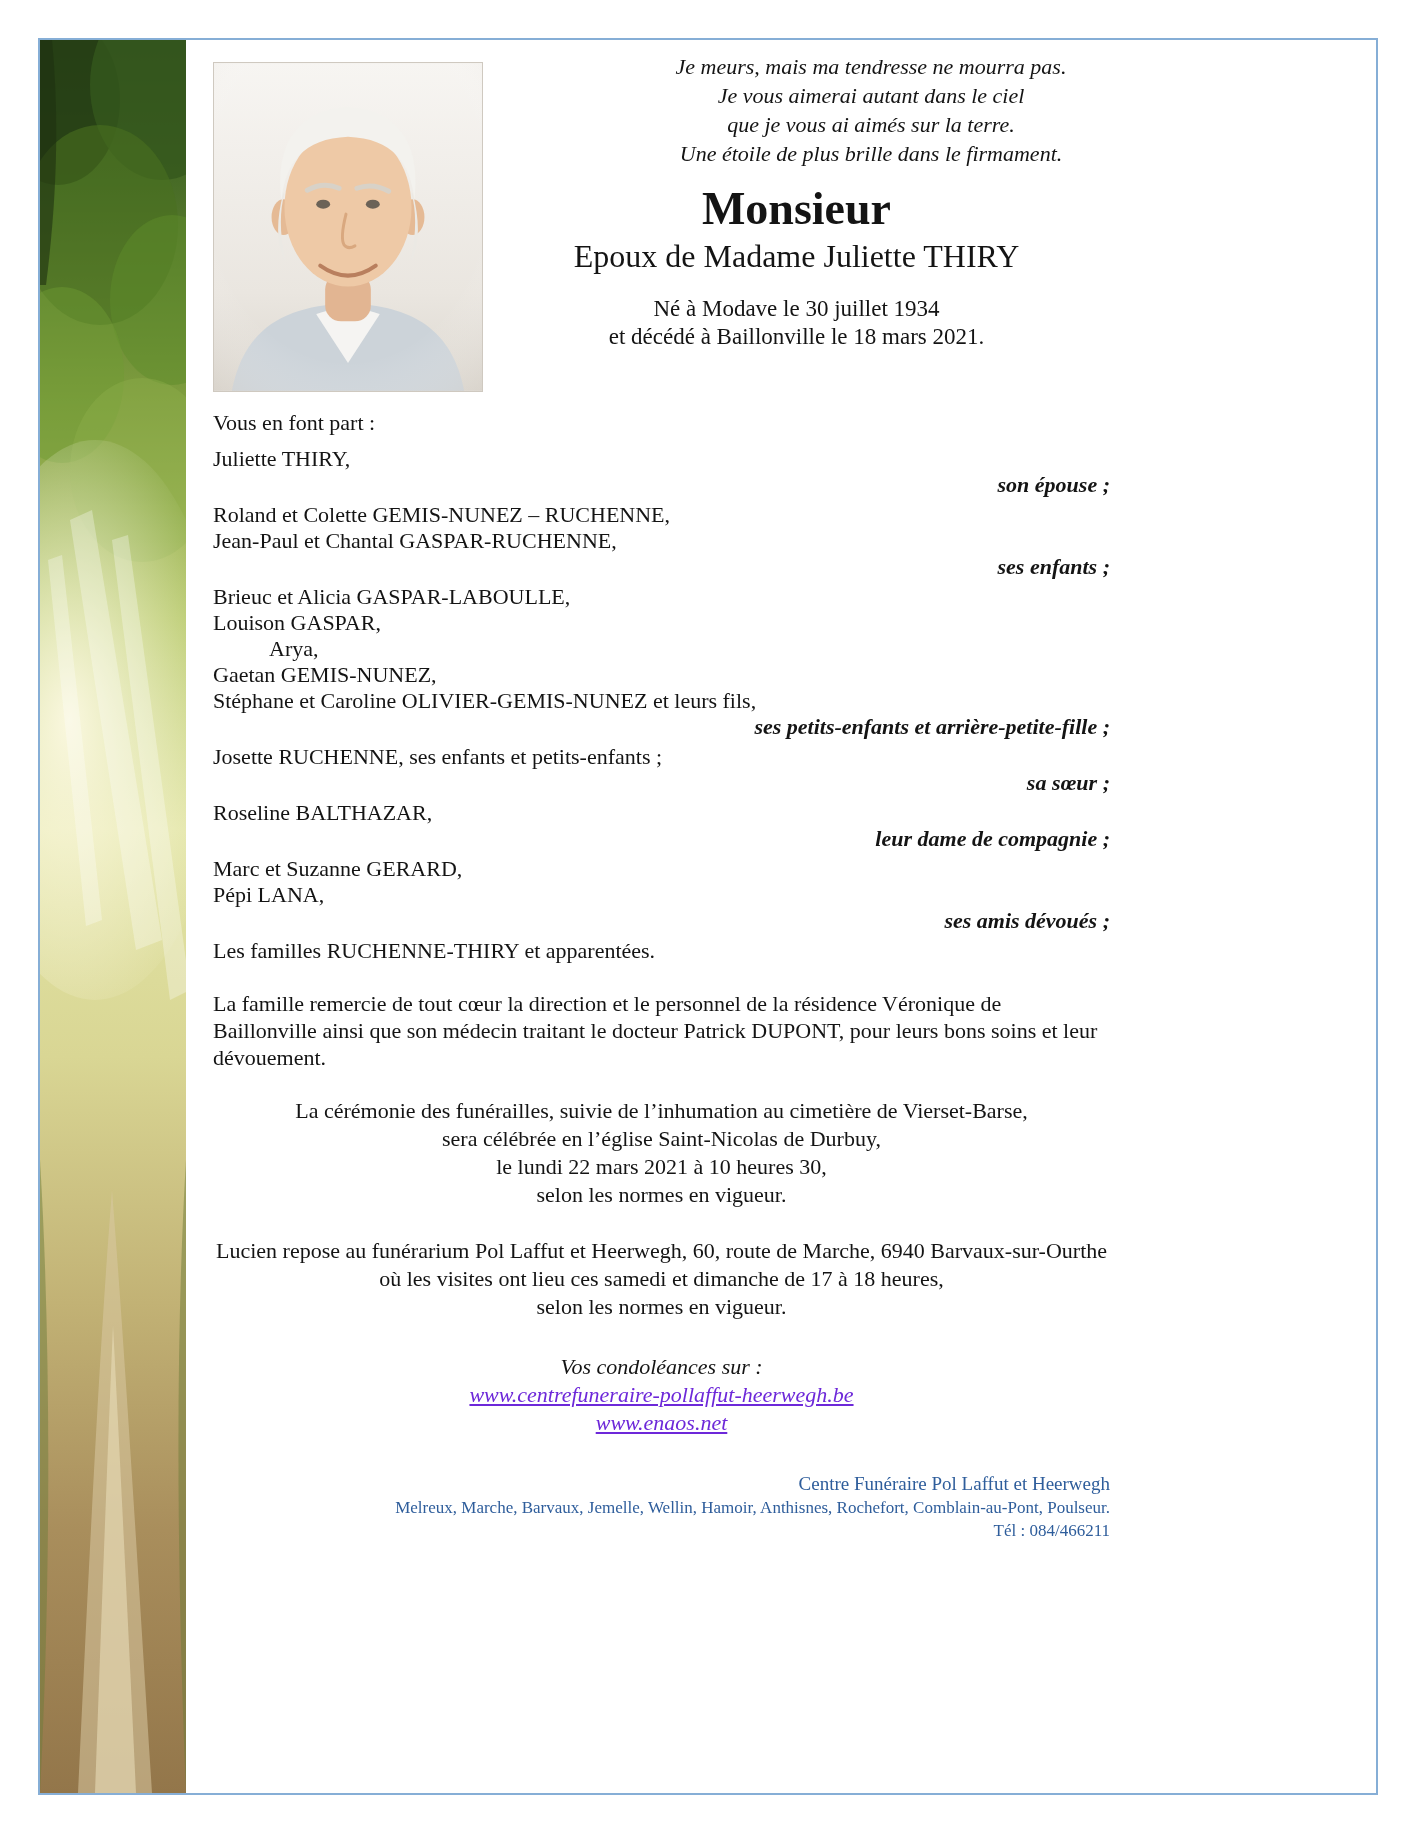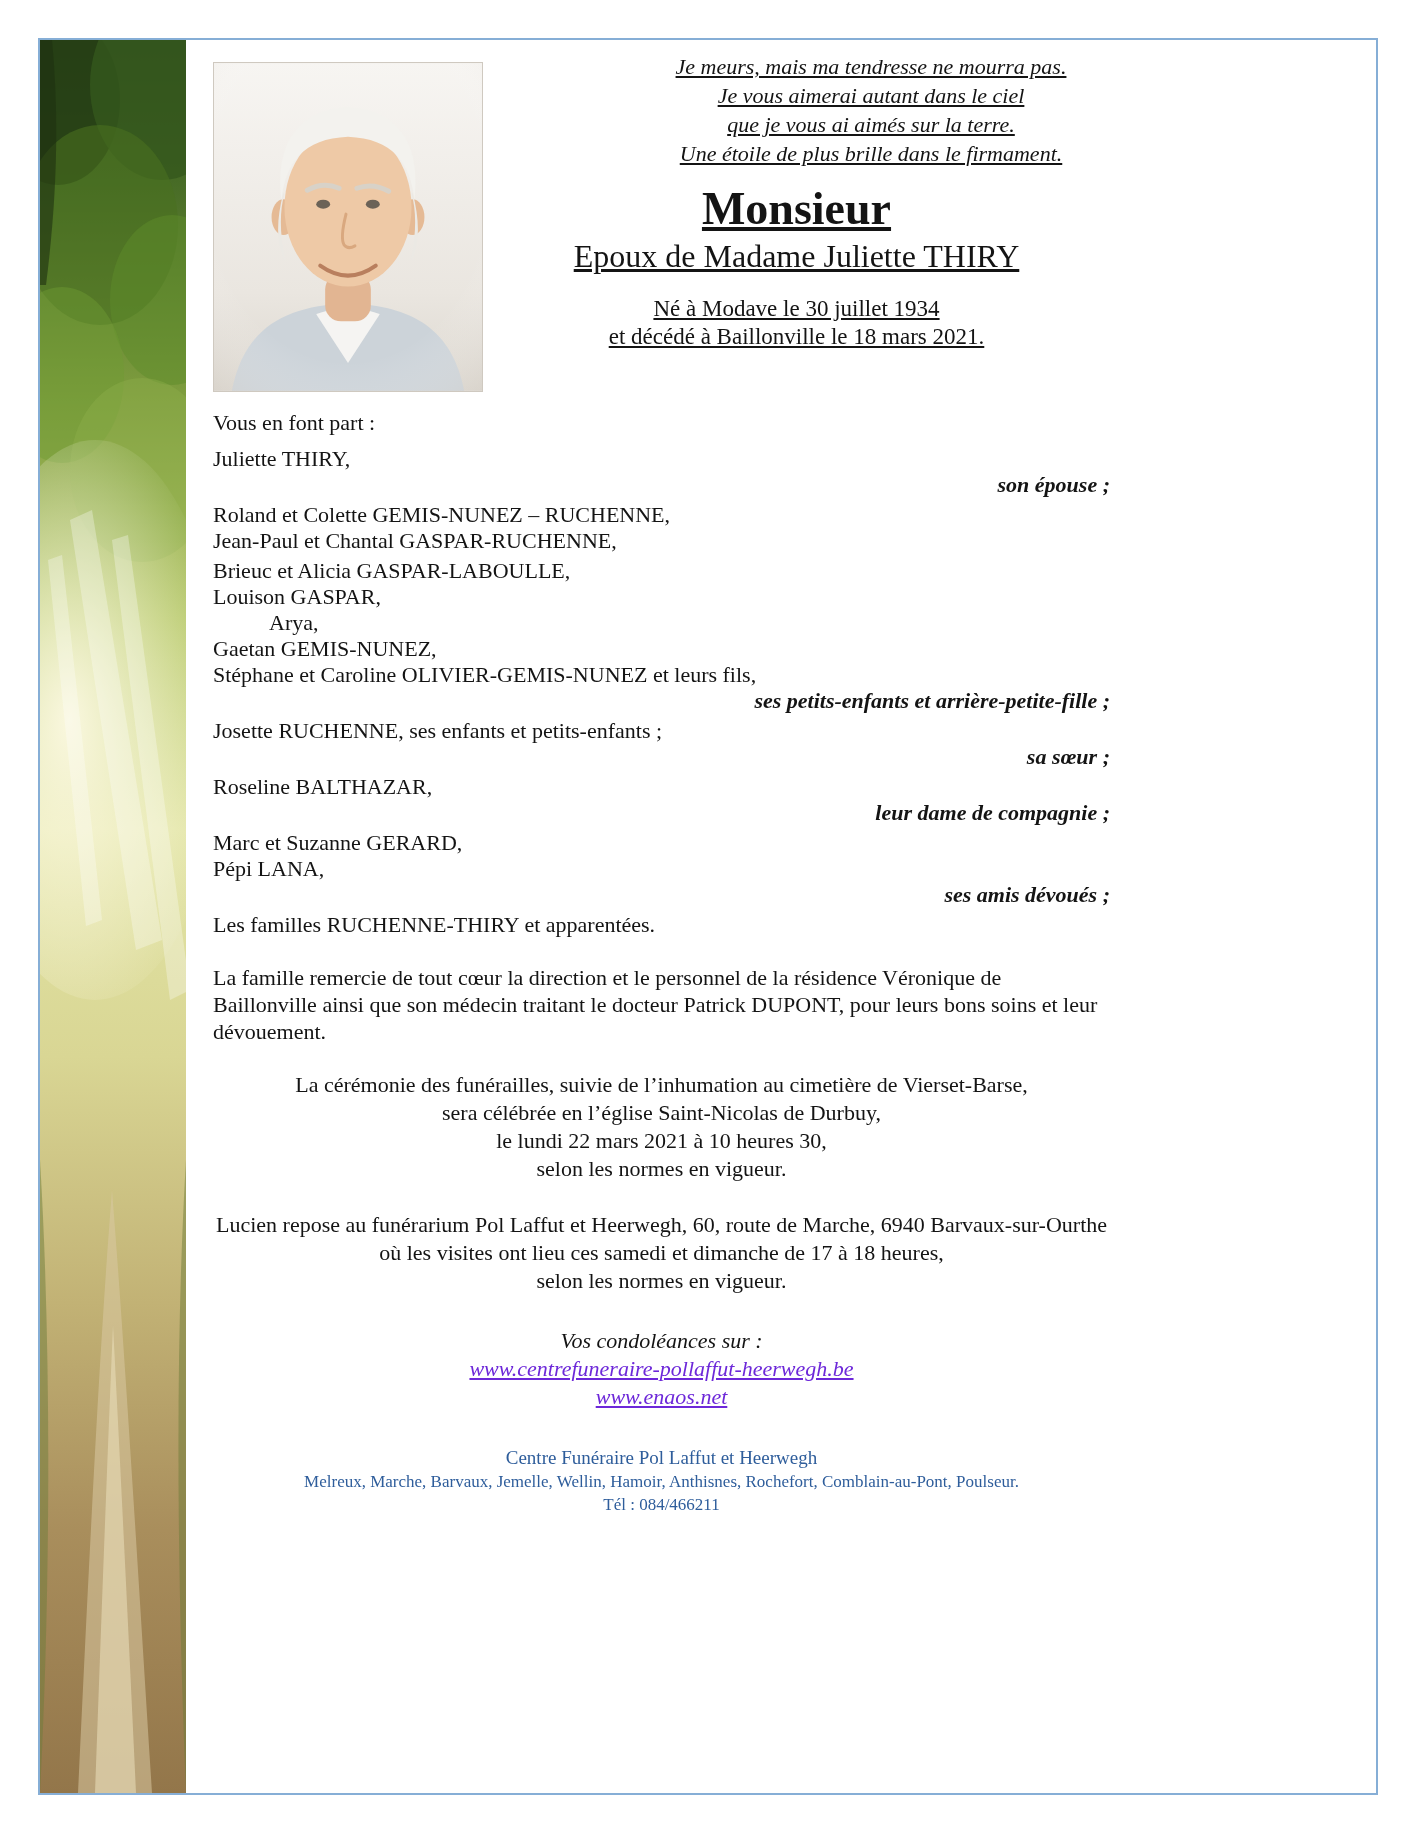--- a/index.html
+++ b/index.html
@@ -12,21 +12,21 @@
   .frame {
     position:absolute; left:38px; top:38px; width:1340px; height:1757px;
     border:2px solid #86aed6; pointer-events:none;
   }
   .strip {
     position:absolute; left:40px; top:40px; width:146px; height:1753px; overflow:hidden;
   }
   .strip svg { display:block; width:100%; height:100%; }
   .content { position:absolute; left:213px; top:40px; width:897px; }
 
-  .top-row { display:flex;text-decoration:underline; }
+  .top-row { display:flex; }
   .photo {
     flex:0 0 270px; width:270px; height:330px; margin-top:22px;
     border:1px solid #cfc9c0; background:#efece7; overflow:hidden;
   }
   .photo svg { display:block; }
   .top-right { flex:1; display:flex; flex-direction:column; min-width:0; }
 
   .poem {
     margin-top:12px; margin-left:auto; width:478px; text-align:center;
     font-style:italic; font-size:22px; line-height:29px;
@@ -42,21 +42,21 @@
   .nline { line-height:26px; }
   .nline.indent { padding-left:56px; }
   .relation { text-align:right; font-weight:bold; font-style:italic; line-height:26px; }
 
   .thanks { margin-top:26px; font-size:22px; line-height:27px; }
   .ceremony { margin-top:26px; text-align:center; font-size:22px; line-height:28px; }
   .bold { font-weight:normal; }
   .repose { margin-top:28px; text-align:center; font-size:22px; line-height:28px; }
   .condolences { margin-top:32px; text-align:center; font-style:italic; font-size:22px; line-height:28px; }
   .link { display:block; color:#6d28d9; text-decoration:underline; cursor:pointer; }
-  .footer { margin-top:34px; text-align:center; color:#2e5d9b; }
+  .footer { margin-top:34px; text-align:right; color:#2e5d9b; }
   .f1 { font-size:19px; line-height:25px; }
   .f2 { font-size:17px; line-height:23px; }
   .f3 { font-size:17px; line-height:23px; }
 </style>
 </head>
 <body>
 
 <div class="page">
   <div class="frame"></div>
 
@@ -157,20 +157,21 @@
     <div class="intro">Vous en font part :</div>
 
     <div class="family">
       <div class="group">
         <div class="nline">Juliette THIRY,</div>
         <div class="relation">son épouse ;</div>
       </div>
       <div class="group">
         <div class="nline">Roland et Colette GEMIS-NUNEZ – RUCHENNE,</div>
         <div class="nline">Jean-Paul et Chantal GASPAR-RUCHENNE,</div>
+        <div class="relation">ses enfants ;</div>
       </div>
       <div class="group">
         <div class="nline">Brieuc et Alicia GASPAR-LABOULLE,</div>
         <div class="nline">Louison GASPAR,</div>
         <div class="nline indent">Arya,</div>
         <div class="nline">Gaetan GEMIS-NUNEZ,</div>
         <div class="nline">Stéphane et Caroline OLIVIER-GEMIS-NUNEZ et leurs fils,</div>
         <div class="relation">ses petits-enfants et arrière-petite-fille ;</div>
       </div>
       <div class="group">

